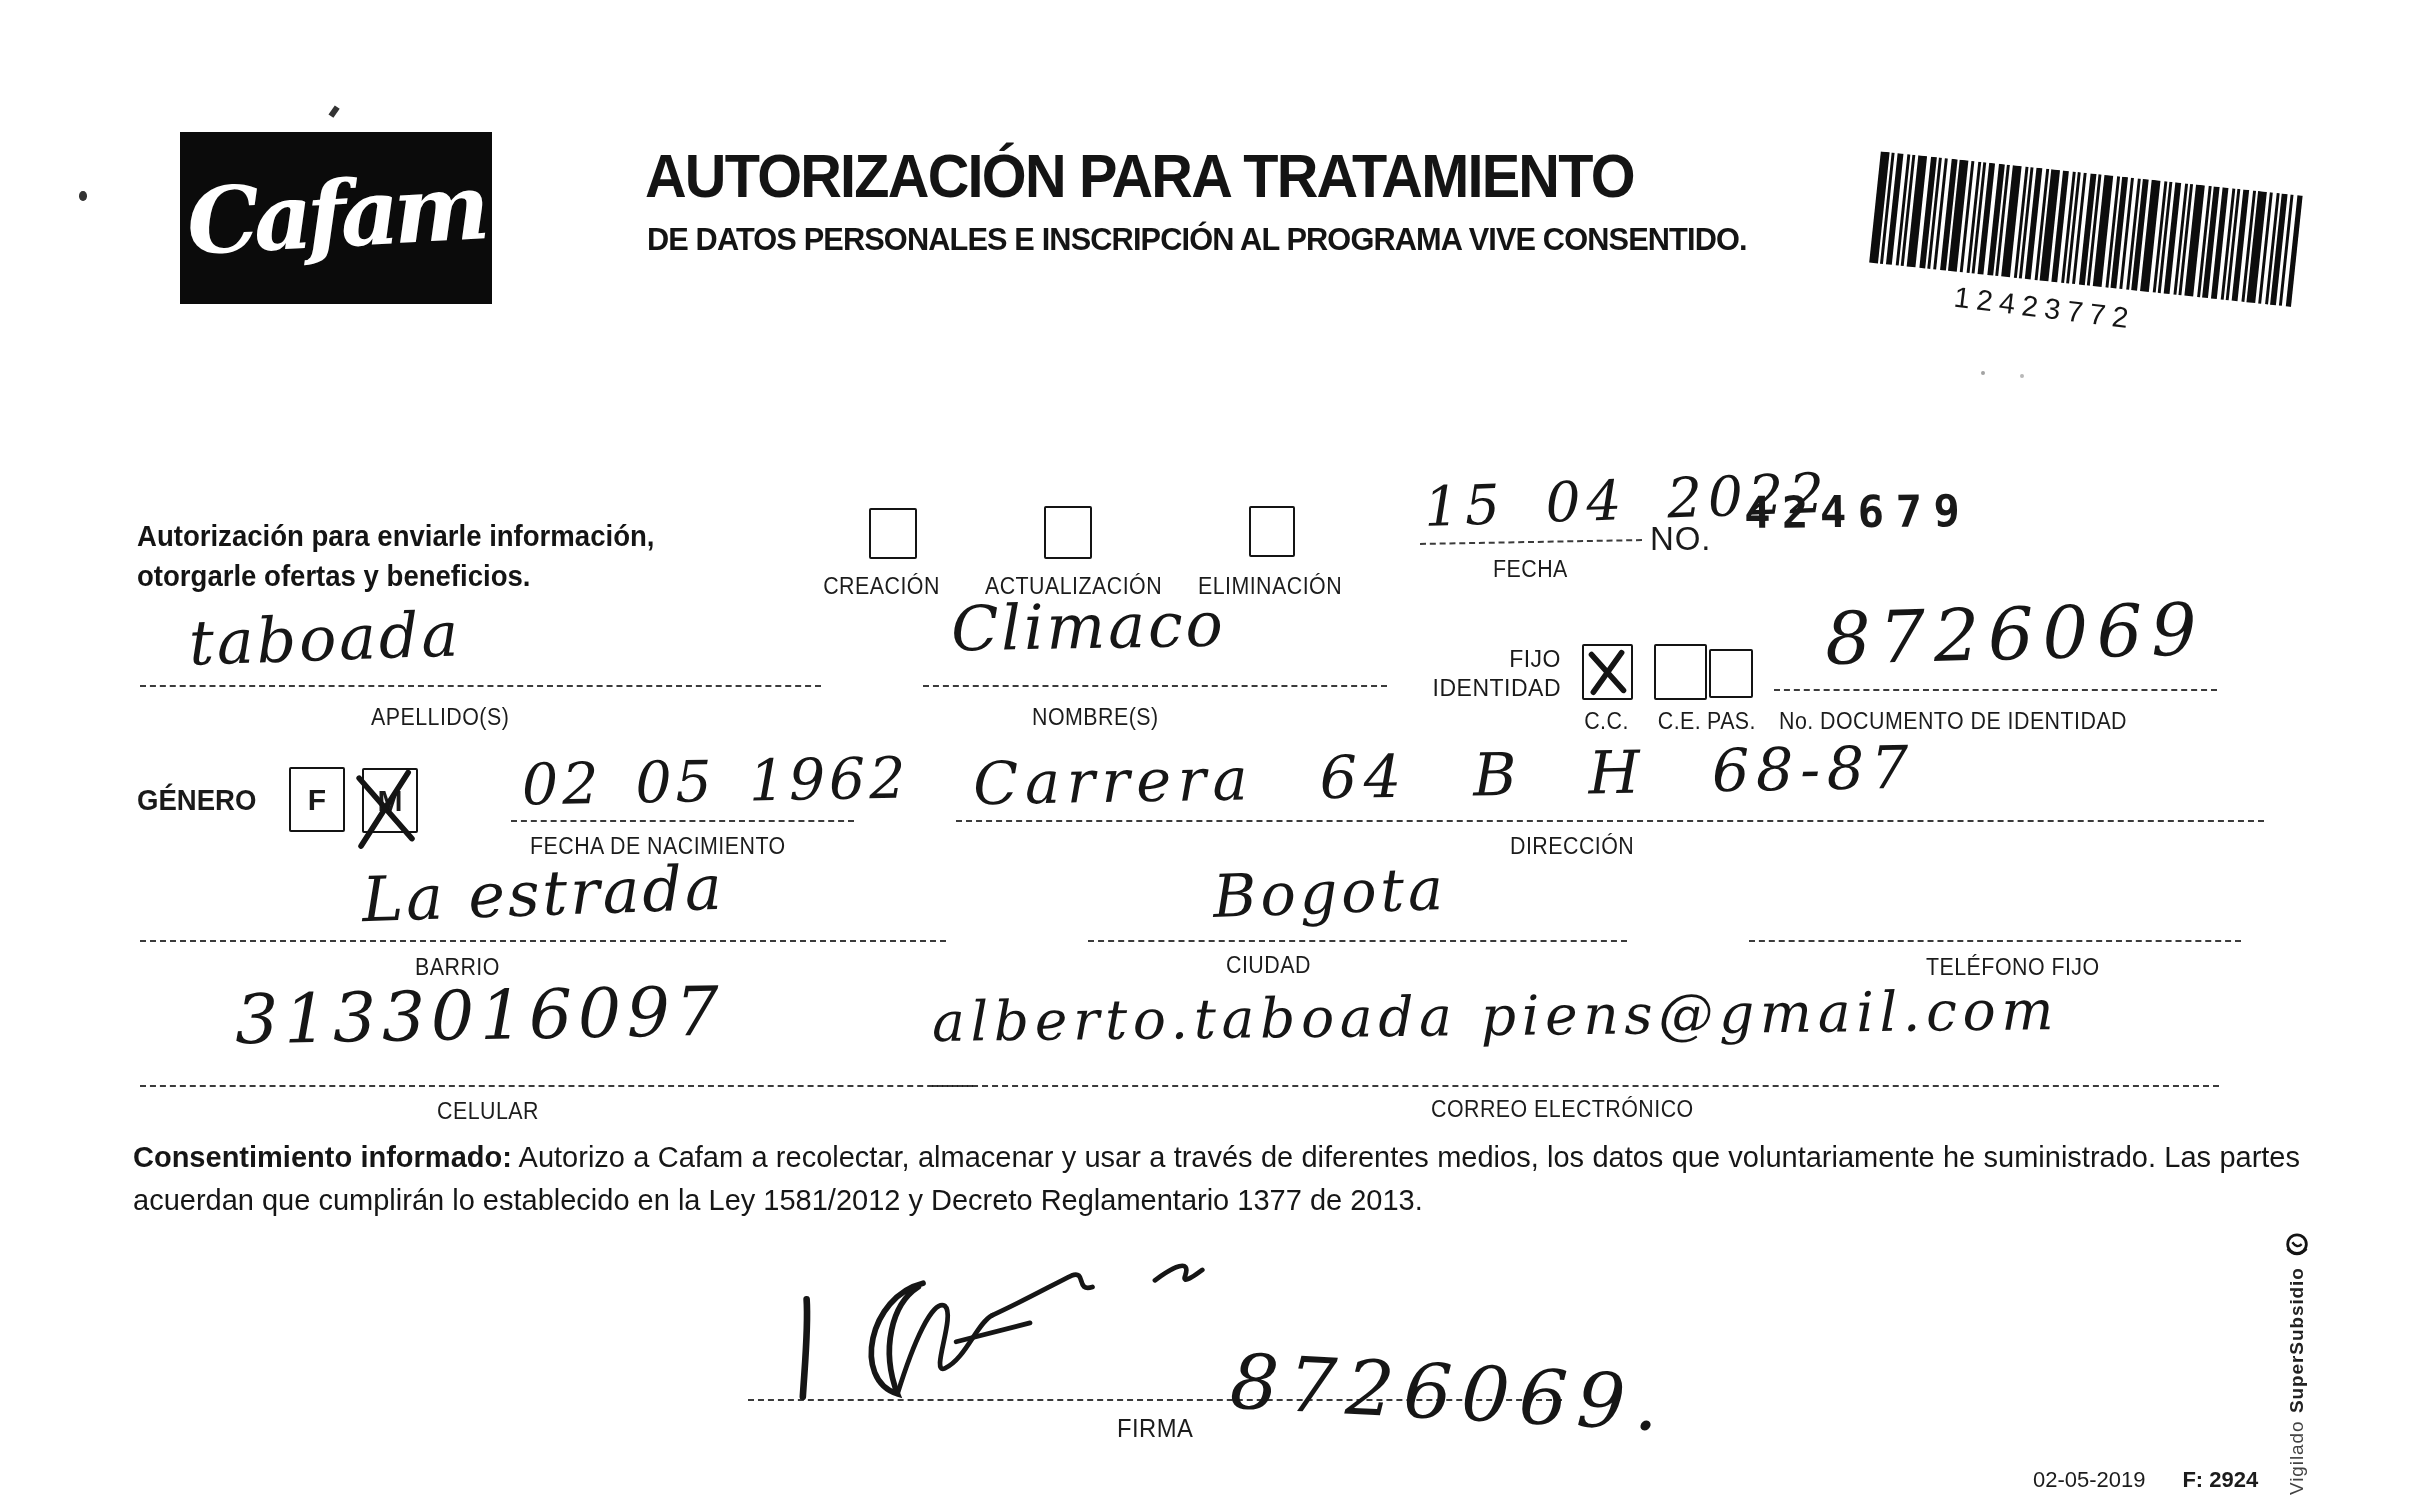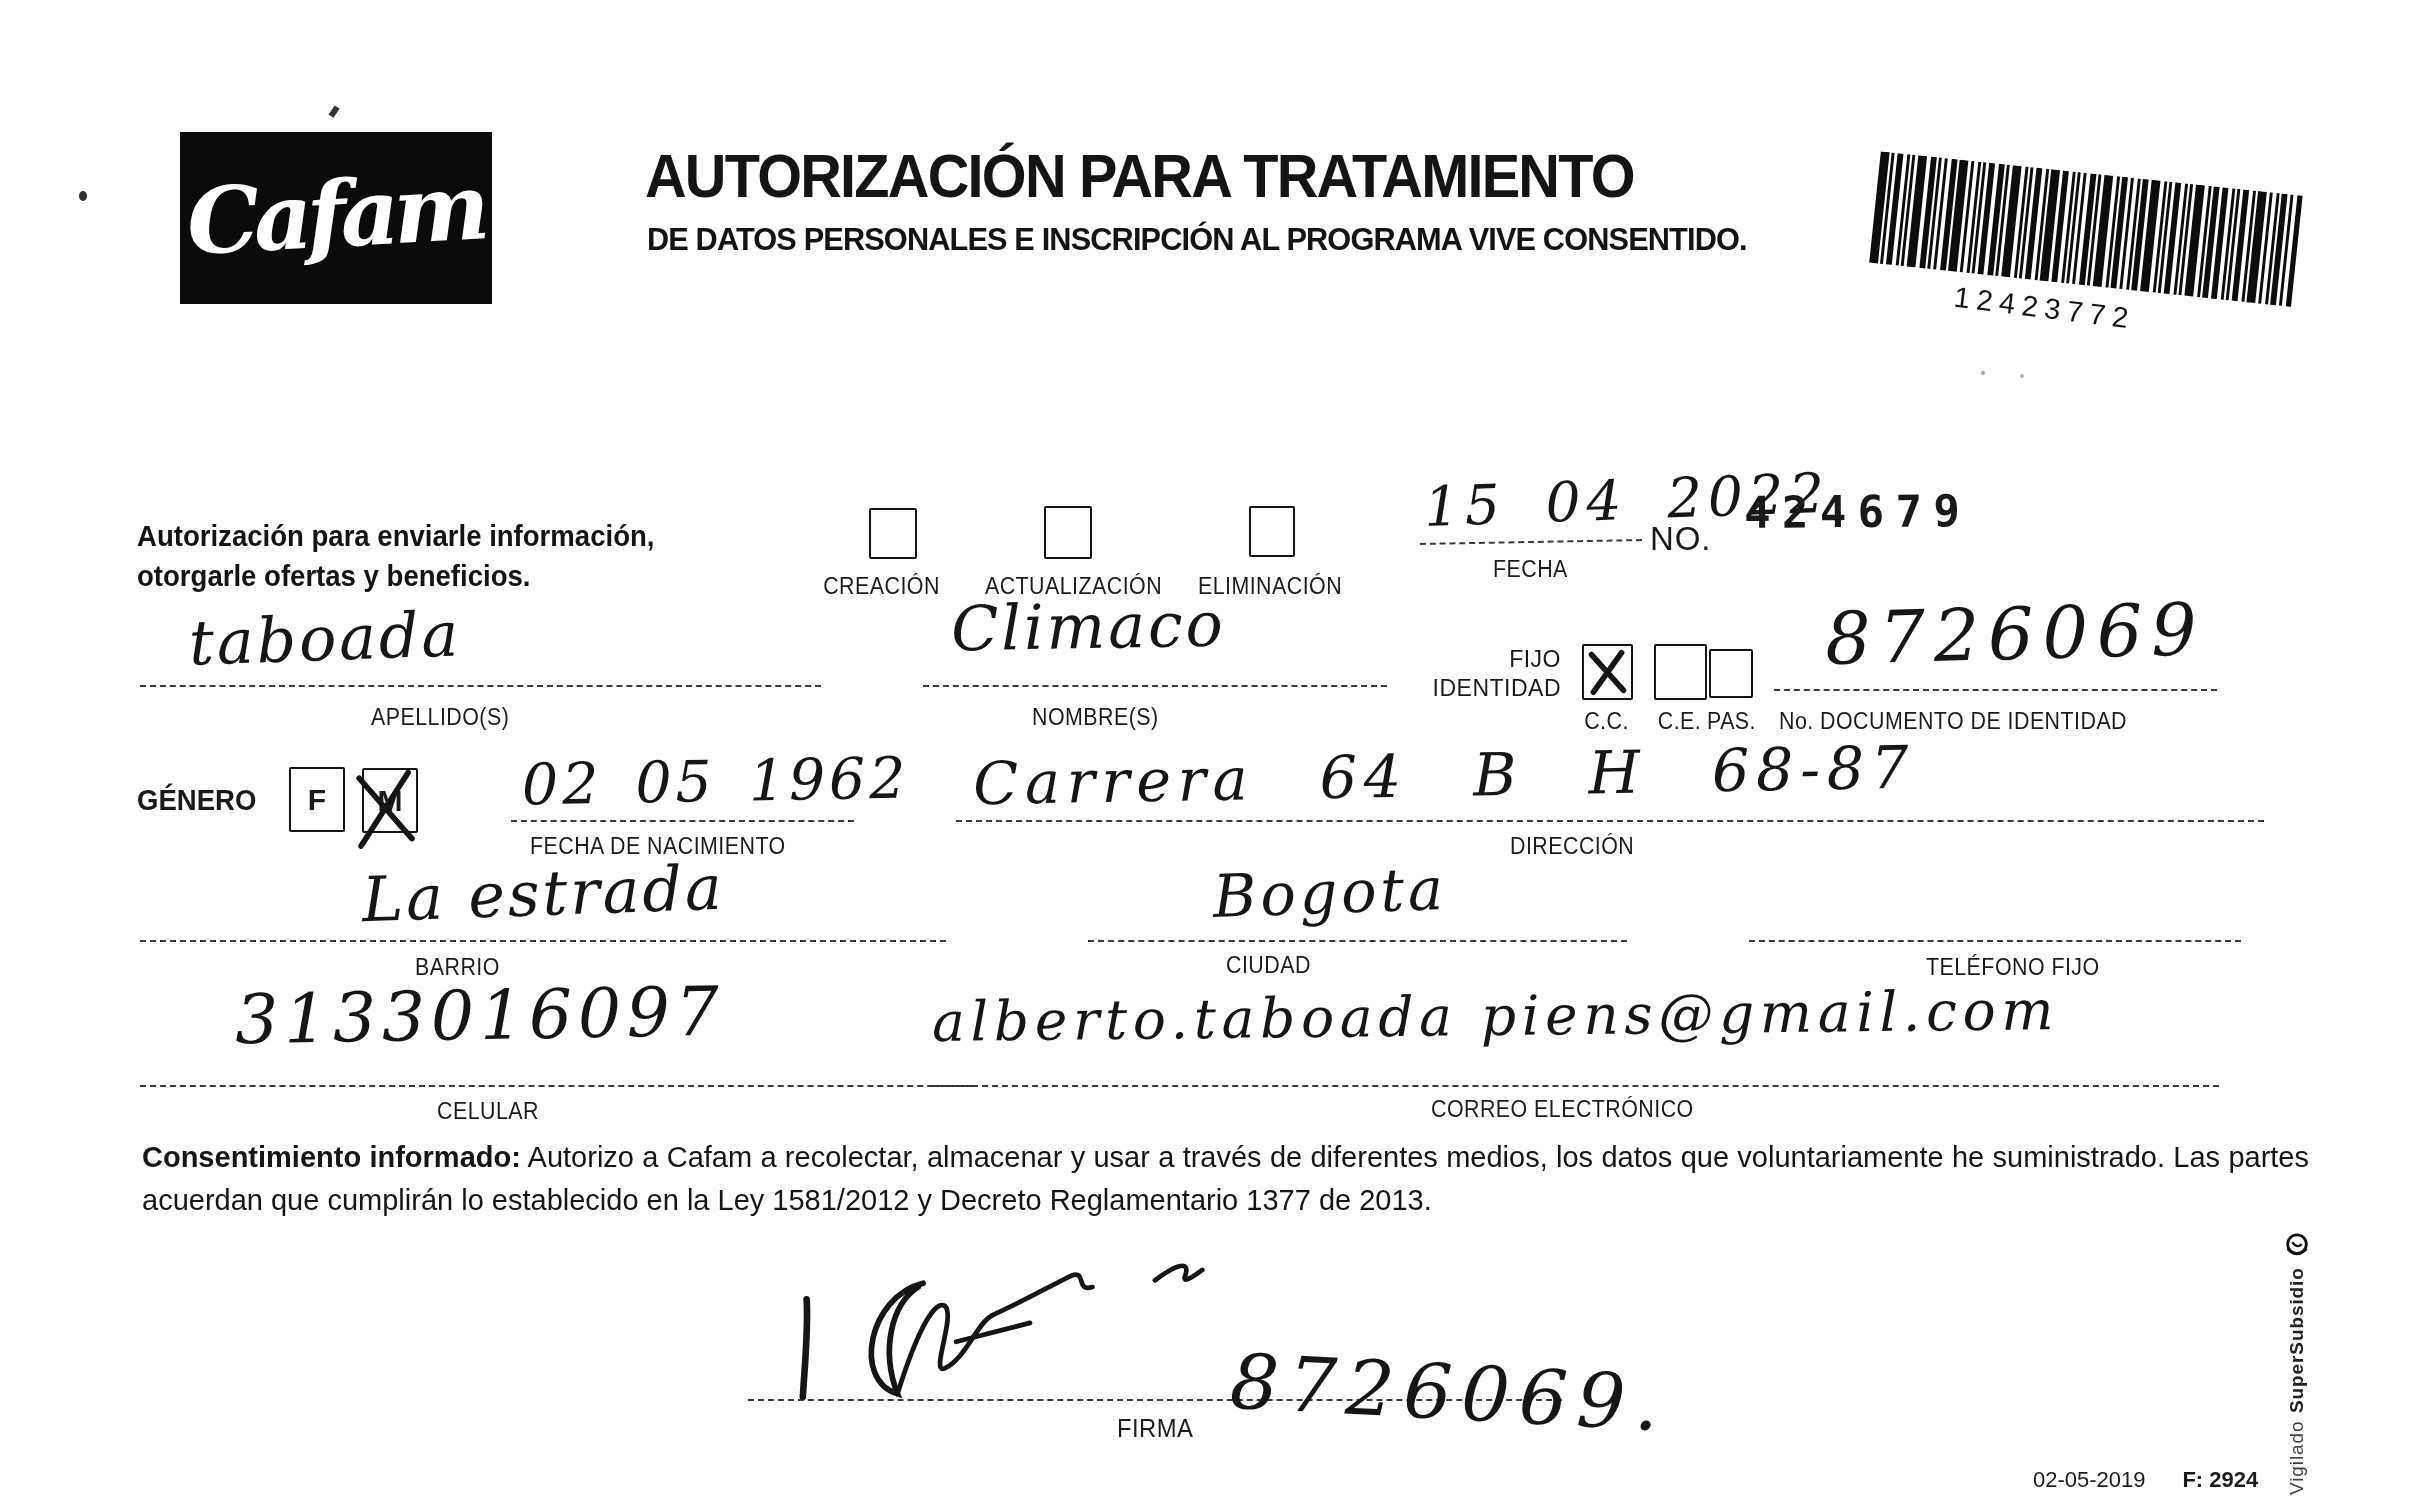--- a/index.html
+++ b/index.html
@@ -210,21 +210,21 @@
   <div class="abs lbl" style="left:1926px;top:954px;">TELÉFONO FIJO</div>
 
   <div class="abs dash" style="left:140px;top:1085px;width:833px;"></div>
   <div class="abs hw" style="left:235px;top:982px;font-size:68px;letter-spacing:5.7px;transform:rotate(-1deg);">3133016097</div>
   <div class="abs lbl" style="left:437px;top:1098px;">CELULAR</div>
 
   <div class="abs dash" style="left:932px;top:1085px;width:1287px;"></div>
   <div class="abs hw" style="left:932px;top:989px;font-size:55px;letter-spacing:5.7px;transform:rotate(-.6deg);">alberto.taboada piens@gmail.com</div>
   <div class="abs lbl" style="left:1431px;top:1096px;">CORREO ELECTRÓNICO</div>
 
-  <p class="abs consent" style="left:142px;top:1136px;width:2167px;margin:0;">
+  <p class="abs consent" style="left:133px;top:1136px;width:2167px;margin:0;">
     <b>Consentimiento informado:</b><span> Autorizo a Cafam a recolectar, almacenar y usar a través de diferentes medios, los datos que voluntariamente he suministrado. Las partes acuerdan que cumplirán lo establecido en la Ley 1581/2012 y Decreto Reglamentario 1377 de 2013.</span>
   </p>
 
   <svg class="abs" style="left:729px;top:1247px;" width="549" height="166" viewBox="0 0 580 175" fill="none" stroke="#161616" stroke-linecap="round">
     <path d="M78,158 C80,125 84,85 82,55" stroke-width="7"></path>
     <path d="M205,38 C148,52 130,140 178,155 C160,108 172,60 200,42" stroke-width="6"></path>
     <path d="M178,155 C195,100 215,55 228,62 C240,72 212,135 228,128 C250,118 262,80 278,72" stroke-width="5"></path>
     <path d="M240,100 L318,80" stroke-width="5"></path>
     <path d="M278,72 C315,55 345,38 362,30 C378,24 366,48 384,42" stroke-width="5"></path>
     <path d="M450,35 C470,20 488,12 482,30 C478,40 492,30 500,24" stroke-width="5"></path>

